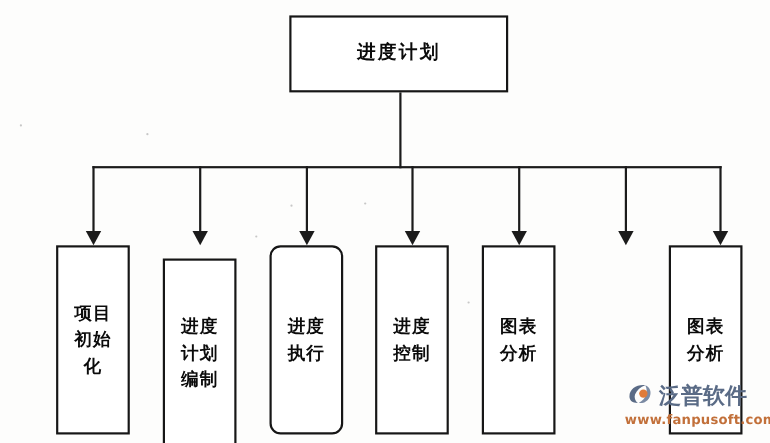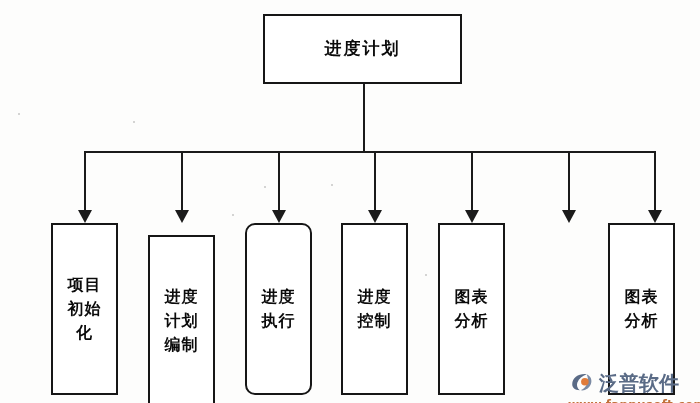--- a/index.html
+++ b/index.html
@@ -86,21 +86,20 @@
     top: 346px;
     width: 132px;
     height: 50px;
     pointer-events: none;
     user-select: none;
   }
   #watermark .wm-row {
     display: flex;
     align-items: center;
     gap: 4px;
-    margin-top: 24px;
   }
   #watermark .wm-text {
     font-size: 20px;
     font-weight: 700;
     color: #5a6b86;
     letter-spacing: 0px;
     white-space: nowrap;
   }
   #watermark .wm-url {
     margin-top: 1px;

